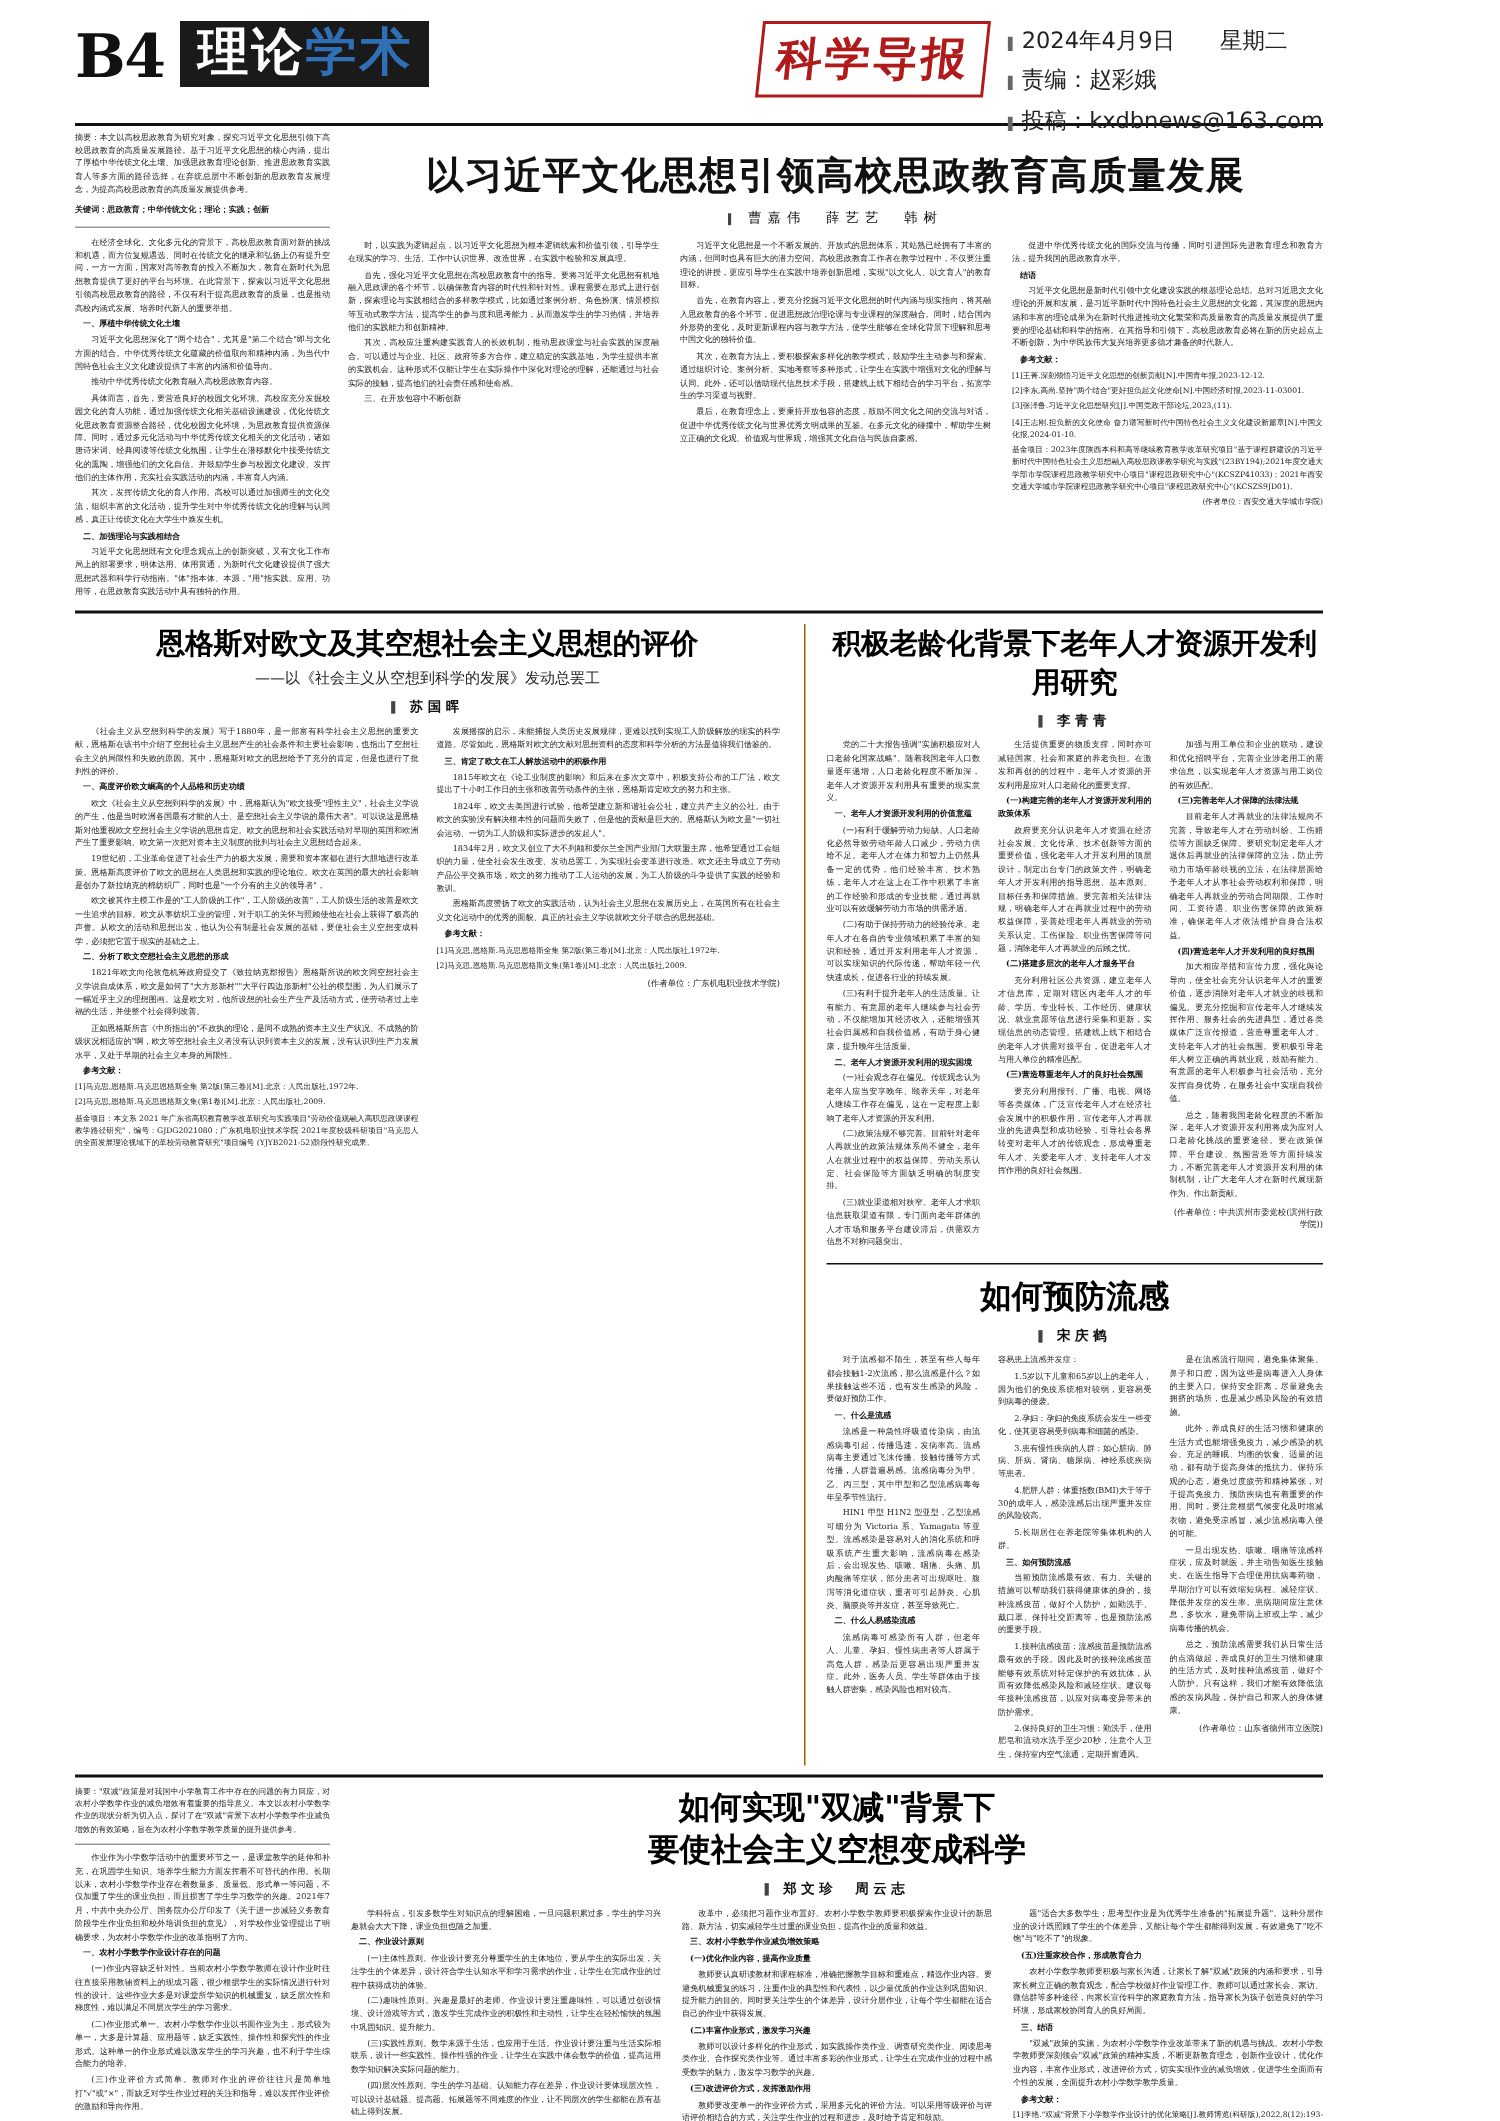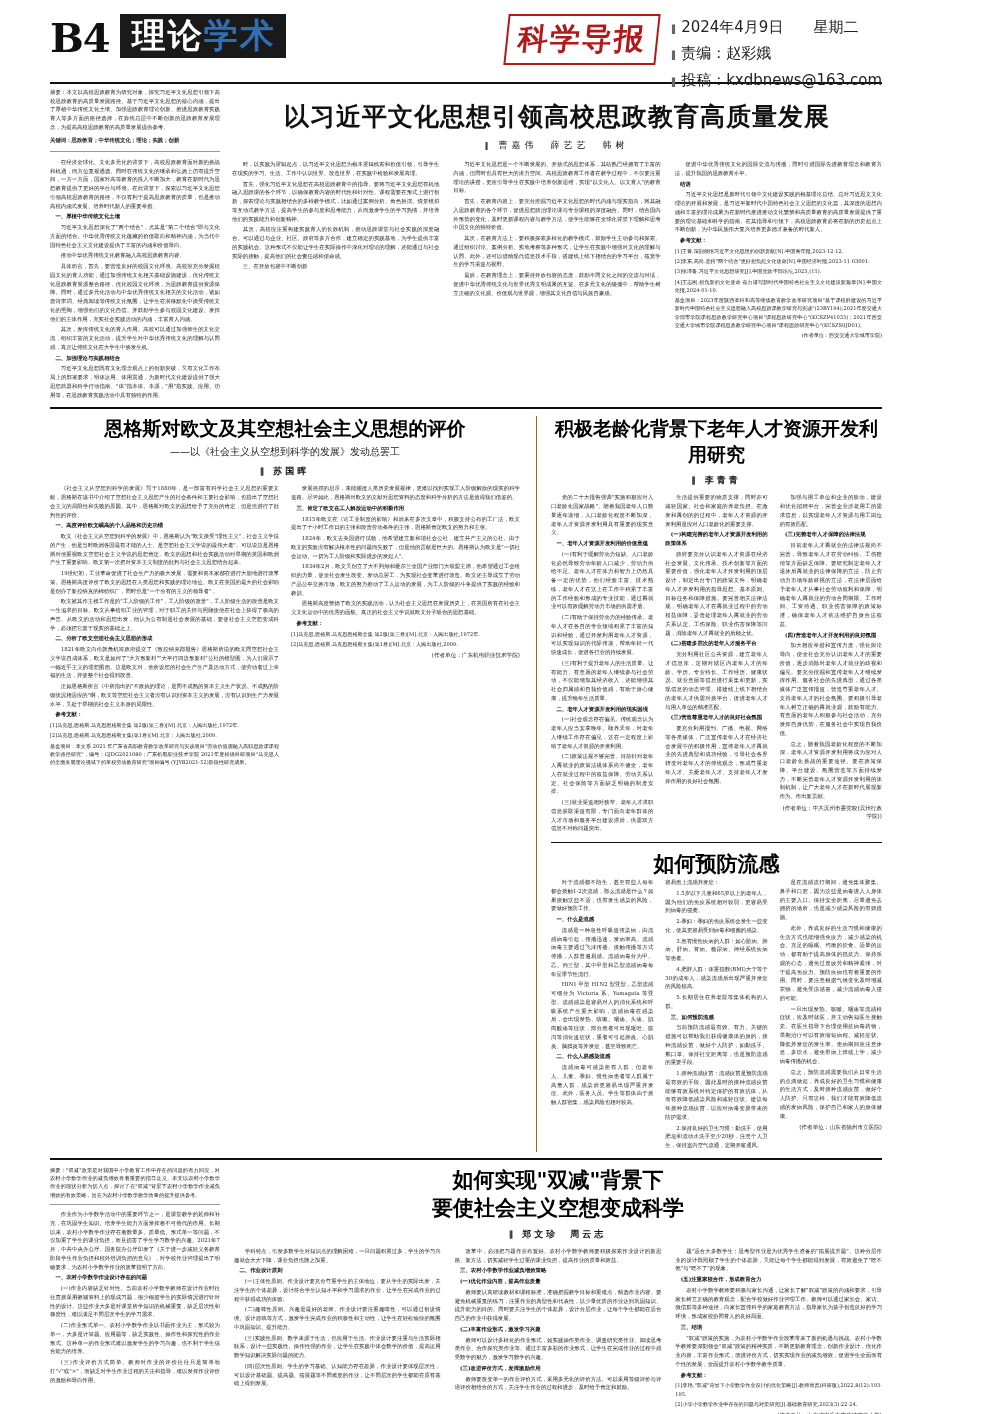--- a/index.html
+++ b/index.html
@@ -232,20 +232,21 @@
               <p class="tx">总之，随着我国老龄化程度的不断加深，老年人才资源开发利用将成为应对人口老龄化挑战的重要途径。要在政策保障、平台建设、氛围营造等方面持续发力，不断完善老年人才资源开发利用的体制机制，让广大老年人才在新时代展现新作为、作出新贡献。</p>
               <div class="affil">(作者单位：中共滨州市委党校(滨州行政学院))</div>
             </div>
           </div>
         </div>
 
         <div class="divider-h"></div>
 
         <div>
           <div class="art-title t-22">如何预防流感</div>
+          <div class="author">宋庆鹤</div>
           <div class="cols" style="gap:12px;">
             <div class="col">
               <p class="tx">对于流感都不陌生，甚至有些人每年都会接触1-2次流感，那么流感是什么？如果接触这些不适，也有发生感染的风险，要做好预防工作。</p>
               <p class="tx sub">一、什么是流感</p>
               <p class="tx">流感是一种急性呼吸道传染病，由流感病毒引起，传播迅速，发病率高。流感病毒主要通过飞沫传播、接触传播等方式传播，人群普遍易感。流感病毒分为甲、乙、丙三型，其中甲型和乙型流感病毒每年呈季节性流行。</p>
               <p class="tx">HIN1 甲型 H1N2 型亚型，乙型流感可细分为 Victoria 系、Yamagata 等亚型。流感感染是容易对人的消化系统和呼吸系统产生重大影响，流感病毒在感染后，会出现发热、咳嗽、咽痛、头痛、肌肉酸痛等症状，部分患者可出现呕吐、腹泻等消化道症状，重者可引起肺炎、心肌炎、脑膜炎等并发症，甚至导致死亡。</p>
               <p class="tx sub">二、什么人易感染流感</p>
               <p class="tx">流感病毒可感染所有人群，但老年人、儿童、孕妇、慢性病患者等人群属于高危人群，感染后更容易出现严重并发症。此外，医务人员、学生等群体由于接触人群密集，感染风险也相对较高。</p>
             </div>
             <div class="col">

